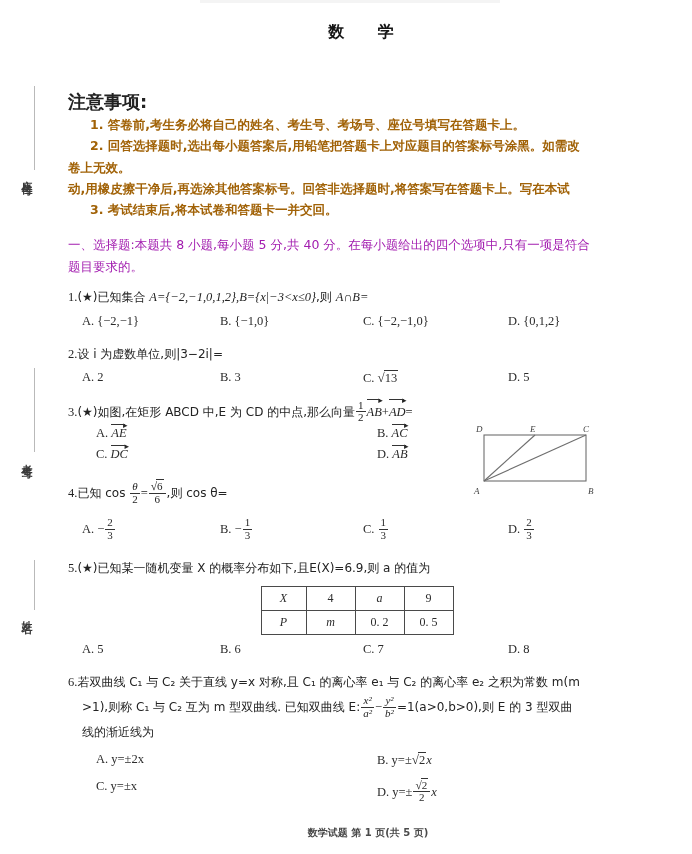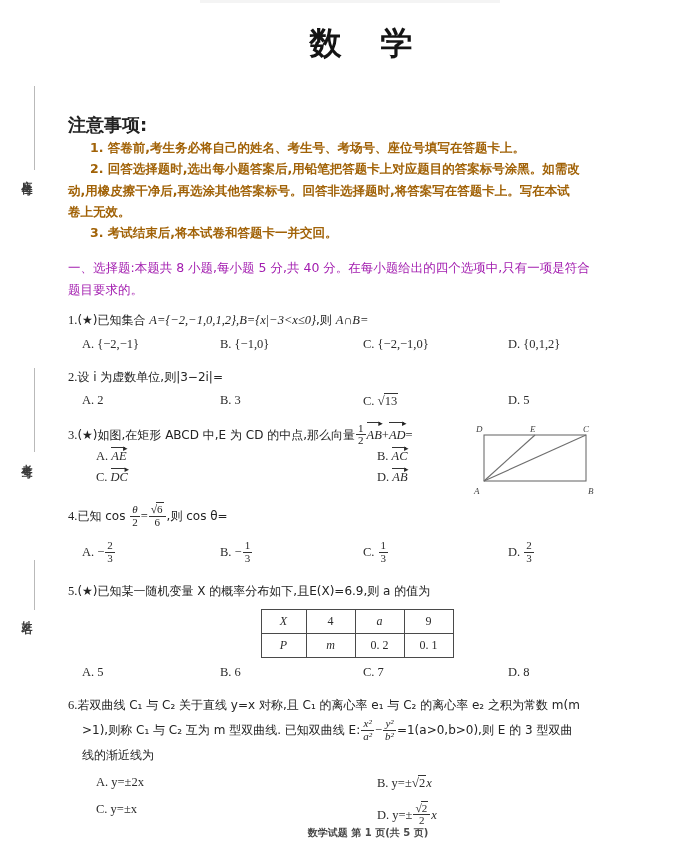--- a/index.html
+++ b/index.html
@@ -72,21 +72,21 @@
   .page {
     position: absolute;
     left: 68px;
     top: 0;
     width: 600px;
     height: 854px;
   }
 
   .title {
     text-align: center;
-    font-size: 32px;
+    font-size: 16px;
     font-weight: bold;
     letter-spacing: 14px;
     margin-top: 22px;
     color: #141414;
     font-family: "DejaVu Sans", sans-serif;
   }
 
   .notice-head {
     margin-top: 47px;
     font-size: 18px;
@@ -264,22 +264,22 @@
 
 </div>
 
 <div class="page">
 
   <div class="title">数  学</div>
 
   <div class="notice-head">注意事项:</div>
   <div class="notice-item">1. 答卷前,考生务必将自己的姓名、考生号、考场号、座位号填写在答题卡上。</div>
   <div class="notice-item">2. 回答选择题时,选出每小题答案后,用铅笔把答题卡上对应题目的答案标号涂黑。如需改</div>
+  <div class="notice-item cont">卷上无效。</div>
   <div class="notice-item cont">动,用橡皮擦干净后,再选涂其他答案标号。回答非选择题时,将答案写在答题卡上。写在本试</div>
-  <div class="notice-item cont">卷上无效。</div>
   <div class="notice-item">3. 考试结束后,将本试卷和答题卡一并交回。</div>
 
   <div class="sec-head">
     <span>一、选择题:本题共 8 小题,每小题 5 分,共 40 分。在每小题给出的四个选项中,只有一项是符合</span><br>
     <span>题目要求的。</span>
   </div>
 
   <div class="q q-stem">
     <span class="num">1.</span><span class="cn">(★)</span><span class="cn">已知集合 </span><span class="mi">A={−2,−1,0,1,2},B={x|−3&lt;x≤0}</span><span class="cn">,则 </span><span class="mi">A∩B=</span>
   </div>
@@ -336,21 +336,21 @@
           <tr>
         <td class="hdr">X</td>
         <td>4</td>
         <td class="it">a</td>
         <td>9</td>
       </tr>
       <tr>
         <td class="hdr">P</td>
         <td class="it">m</td>
         <td>0. 2</td>
-        <td>0. 1</td>
+        <td>0. 5</td>
       </tr>
     </tbody>
       </table>
   </div>
 
   <div class="opts" style="margin-top:7px">
     <span class="opt o-a">A. 5</span>
     <span class="opt o-b">B. 6</span>
     <span class="opt o-c">C. 7</span>
     <span class="opt o-d">D. 8</span>

